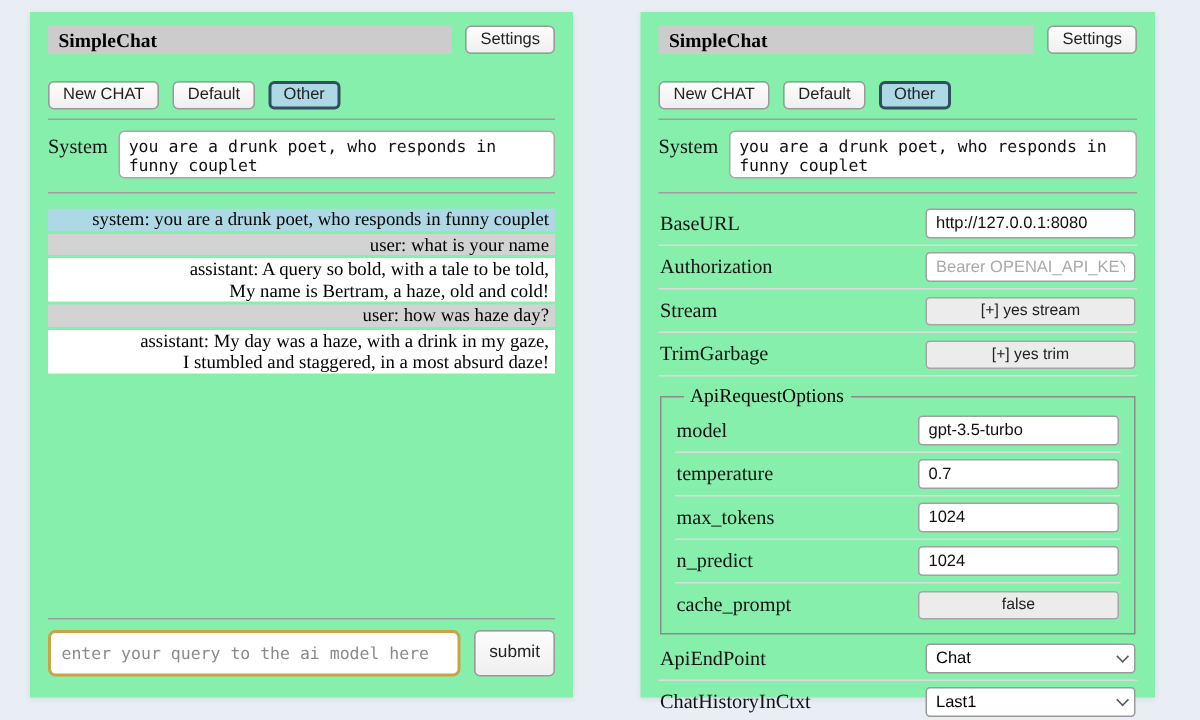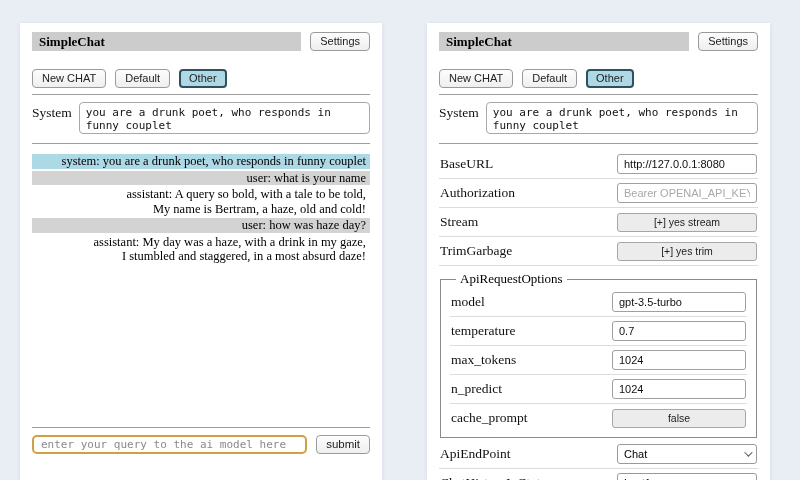--- a/index.html
+++ b/index.html
@@ -5,27 +5,27 @@
   * { box-sizing: border-box; margin: 0; padding: 0; }
   html, body { width: 800px; height: 480px; }
   body {
     background: #e9edf4;
     font-family: "Liberation Serif", serif;
     position: relative;
     overflow: hidden;
   }
   .panel {
     position: absolute;
-    top: 23px;
+    top: 8px;
     height: 457px;
-    background: #ffffff;
+    background: #86efac;
     box-shadow: 0 1px 4px rgba(40,60,110,0.10);
     display: flex;
     flex-direction: column;
-    padding: 9px 12px 26px 12px;
+    padding: 9px 12px 14px 12px;
   }
   .panel.left  { left: 20px;  width: 362px; }
   .panel.right { left: 427px; width: 343px; }
 
   .titlebar { display: flex; align-items: center; gap: 9px; }
   .app-title {
     flex: 1;
     background: #cccccc;
     font-weight: bold;
     font-size: 13px;
@@ -144,21 +144,21 @@
   }
   
   .spacer { flex: 1; }
   hr.sep.bottom { margin: 4px 0 7px 0; }
   .query-row { display: flex; gap: 9px; align-items: stretch; }
   input.query-input {
     flex: 1;
     font-family: "DejaVu Sans Mono", monospace;
     font-size: 11px;
     padding: 4px 7px;
-    height: 19px;
+    height: 31px;
     border: 1px solid #8d8d8d;
     border-radius: 5px;
     color: #333;
   }
   input.query-input::placeholder { color: #8a8a8a; }
   input.query-input.focused {
     border: 2px solid #cfa144;
   }
   .submit-btn { padding: 2px 9px; font-size: 11.5px; }
 </style>

